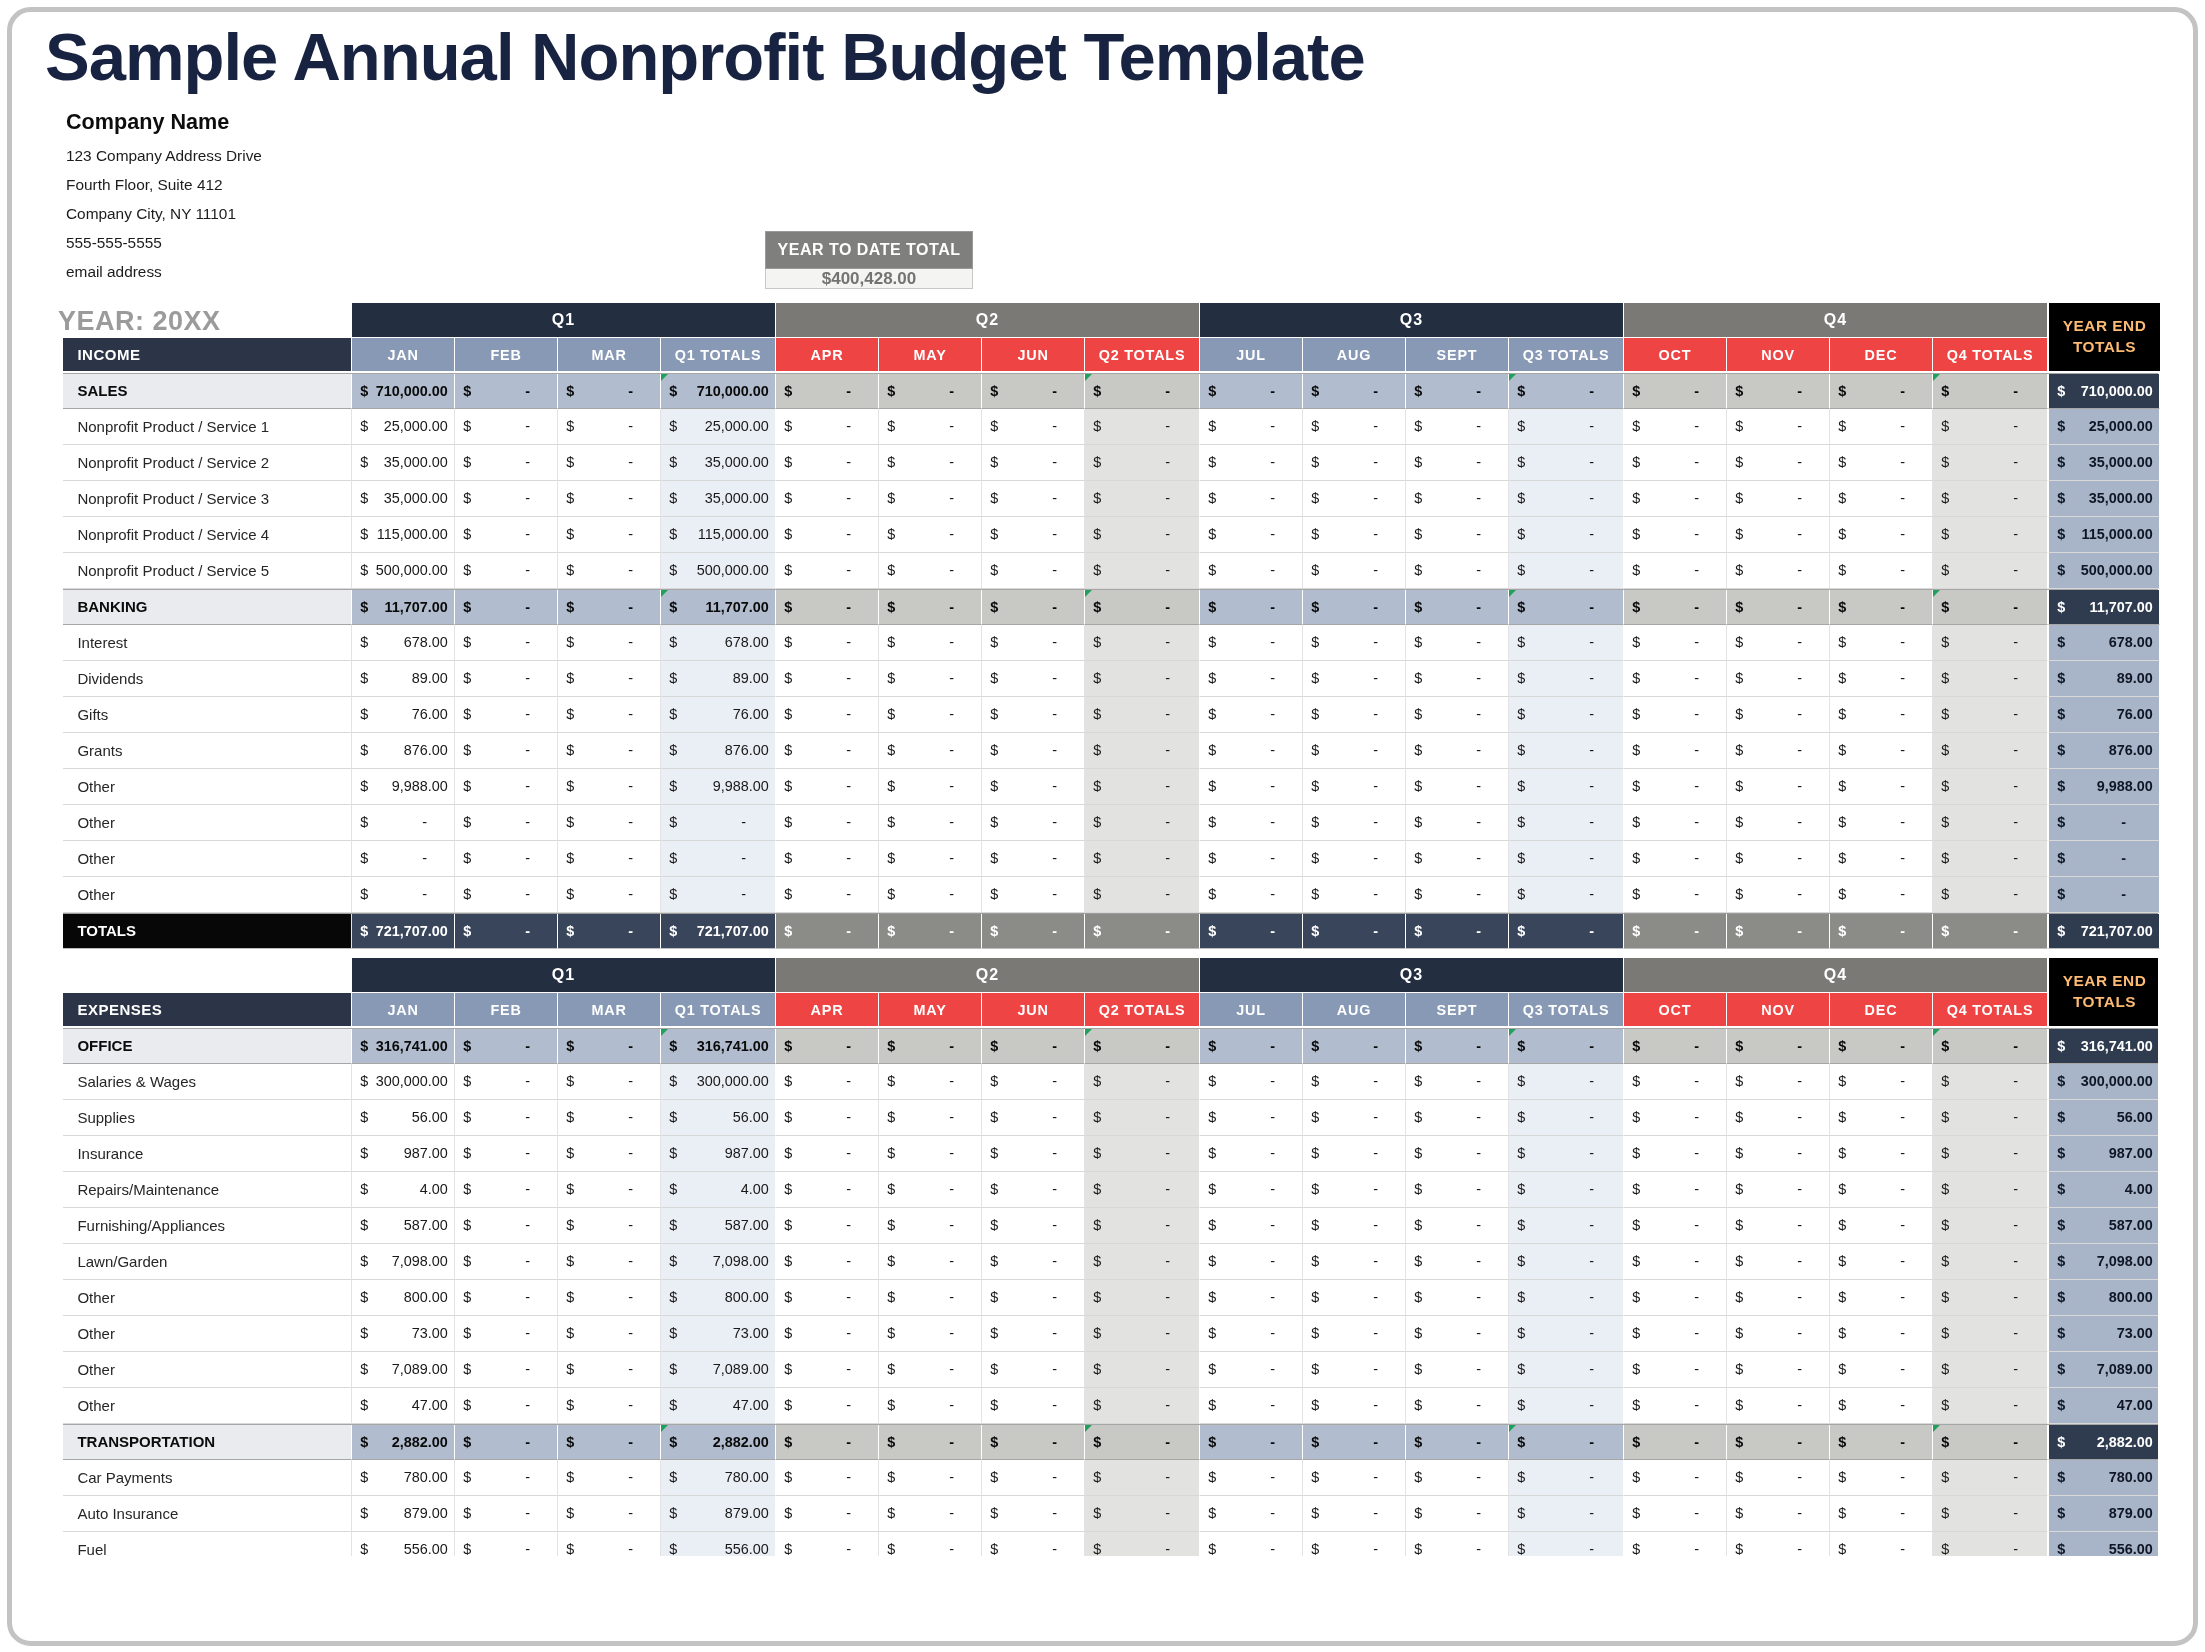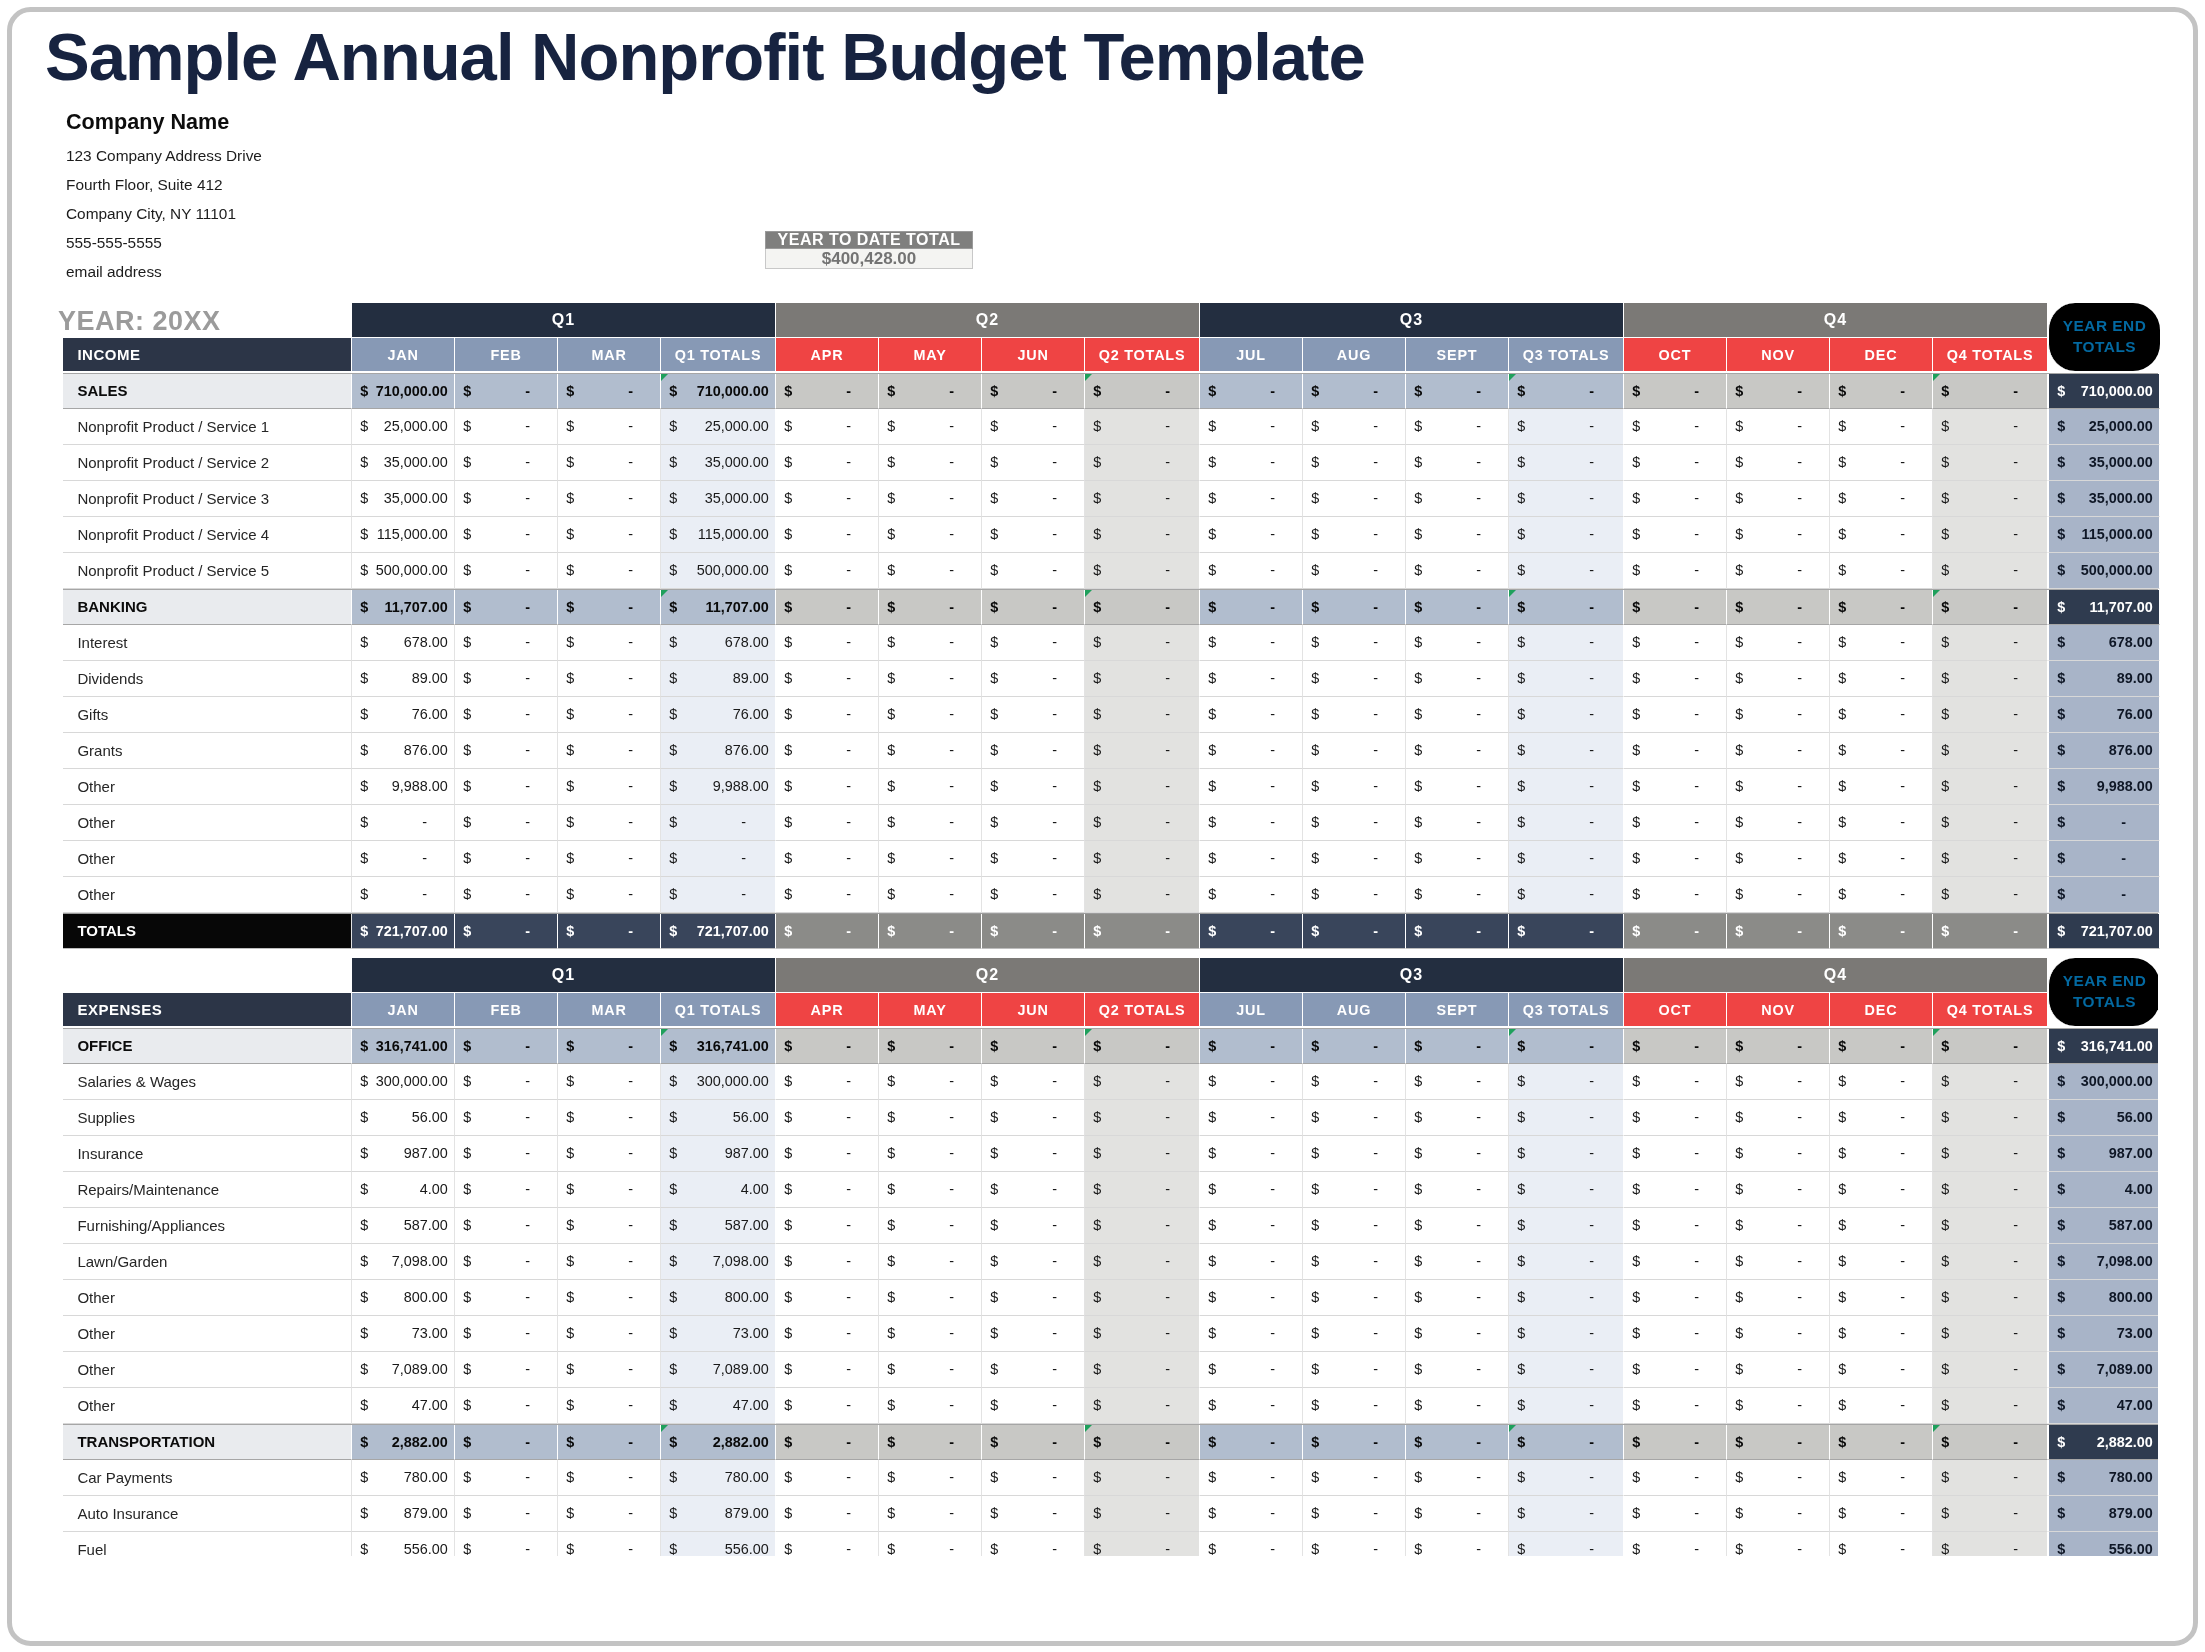--- a/index.html
+++ b/index.html
@@ -6,21 +6,21 @@
   .canvas{position:relative;width:2205px;height:1653px;background:#fff;overflow:hidden;
           font-family:"Liberation Sans",sans-serif;}
   .page-card{position:absolute;left:6.7px;top:6.7px;right:6.7px;bottom:6.7px;
              border:5.7px solid #c3c3c3;border-radius:23.6px;background:#fff;}
   .title{position:absolute;left:45px;top:17.5px;font-size:67px;font-weight:bold;
          color:#172340;letter-spacing:-1px;white-space:nowrap;}
   .company{position:absolute;left:66px;top:109px;}
   .company-name{font-size:21.6px;font-weight:bold;color:#0d0d0d;margin-bottom:6.2px;}
   .company-line{font-size:15.4px;color:#1c1c1c;line-height:29px;}
   .ytd{position:absolute;left:765px;top:231px;width:208px;}
-  .ytd-head{height:18px;background:#7f7f7e;color:#fff;font-weight:bold;font-size:16px;
+  .ytd-head{height:38px;background:#7f7f7e;color:#fff;font-weight:bold;font-size:16px;
             display:flex;align-items:center;justify-content:center;letter-spacing:0.5px;
             border:1px solid #9a9a9a;box-sizing:border-box;}
   .ytd-value{height:20px;background:#f4f4f2;border:1.5px solid #c8c8c8;border-top:none;
              display:flex;align-items:center;justify-content:center;font-size:17px;
              font-weight:bold;color:#737373;box-sizing:border-box;}
   .year-label{position:absolute;left:58px;top:306px;font-size:27px;font-weight:bold;
               color:#9b9b9b;letter-spacing:0.5px;}
   .tbl{position:absolute;left:63px;width:2095px;}
   #income{top:303px;}
   #expenses-clip{position:absolute;left:63px;top:958px;width:2095px;height:598px;overflow:hidden;}
@@ -33,23 +33,23 @@
         font-size:16px;letter-spacing:1px;border-right:1.5px solid #fff;}
   .qbar.qt-navy{background:#232e40;}
   .qbar.qt-gray{background:#7b7976;}
   .h-label{grid-row:2;grid-column:1;background:#2c3547;color:#fff;font-weight:bold;font-size:15px;
            display:flex;align-items:center;padding-left:14.4px;letter-spacing:0.5px;
            border-right:1px solid #fff;box-sizing:border-box;}
   .mh{display:flex;align-items:center;justify-content:center;color:#fff;font-weight:bold;
       font-size:14.4px;letter-spacing:0.8px;border-right:1px solid #fff;box-sizing:border-box;}
   .mh.qt-navy{background:#8799b5;}
   .mh.qt-gray{background:#ef4444;}
-  .ye-head{grid-column:18;grid-row:1 / span 2;background:#000;color:#0369a1;font-weight:bold;
+  .ye-head{grid-column:18;grid-row:1 / span 2;background:#000;color:#fdba74;font-weight:bold;
            font-size:15.4px;display:flex;flex-direction:column;align-items:center;justify-content:center;
-           line-height:1.35;letter-spacing:0.5px;border-left:1.5px solid #fff;box-sizing:border-box;border-radius:27px;}
+           line-height:1.35;letter-spacing:0.5px;border-left:1.5px solid #fff;box-sizing:border-box;}
   .trow{height:36px;box-sizing:border-box;}
   .cell{position:relative;display:flex;align-items:center;box-sizing:border-box;
         border-right:1px solid #fff;border-bottom:1px solid #d8d8d8;overflow:hidden;}
   .c-label{padding-left:14.4px;font-size:15px;color:#262626;background:#fff;
            border-right:1px solid #e3e3e3;white-space:nowrap;}
   .cur{margin-left:8.2px;font-size:14.4px;color:inherit;}
   .amt{margin-left:auto;margin-right:6.2px;font-size:14.4px;color:inherit;white-space:nowrap;}
   .c-m .amt.dash{margin-right:27px;}
   .c-q .amt.dash{margin-right:29px;}
   .c-ye .amt.dash{margin-right:33px;}

